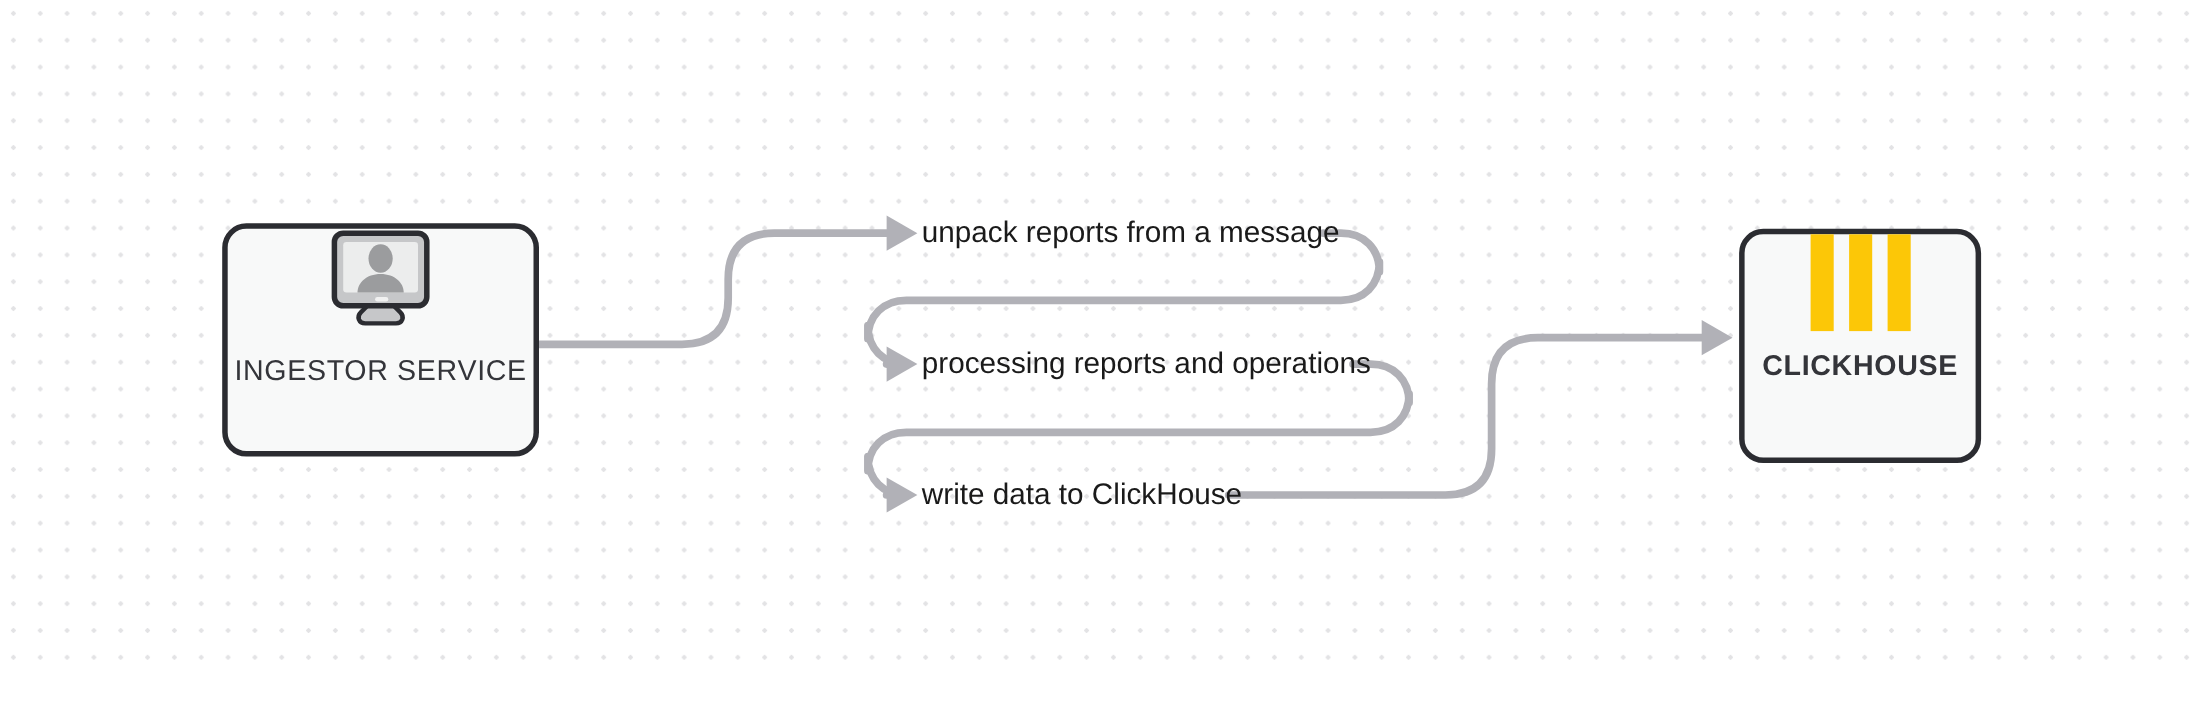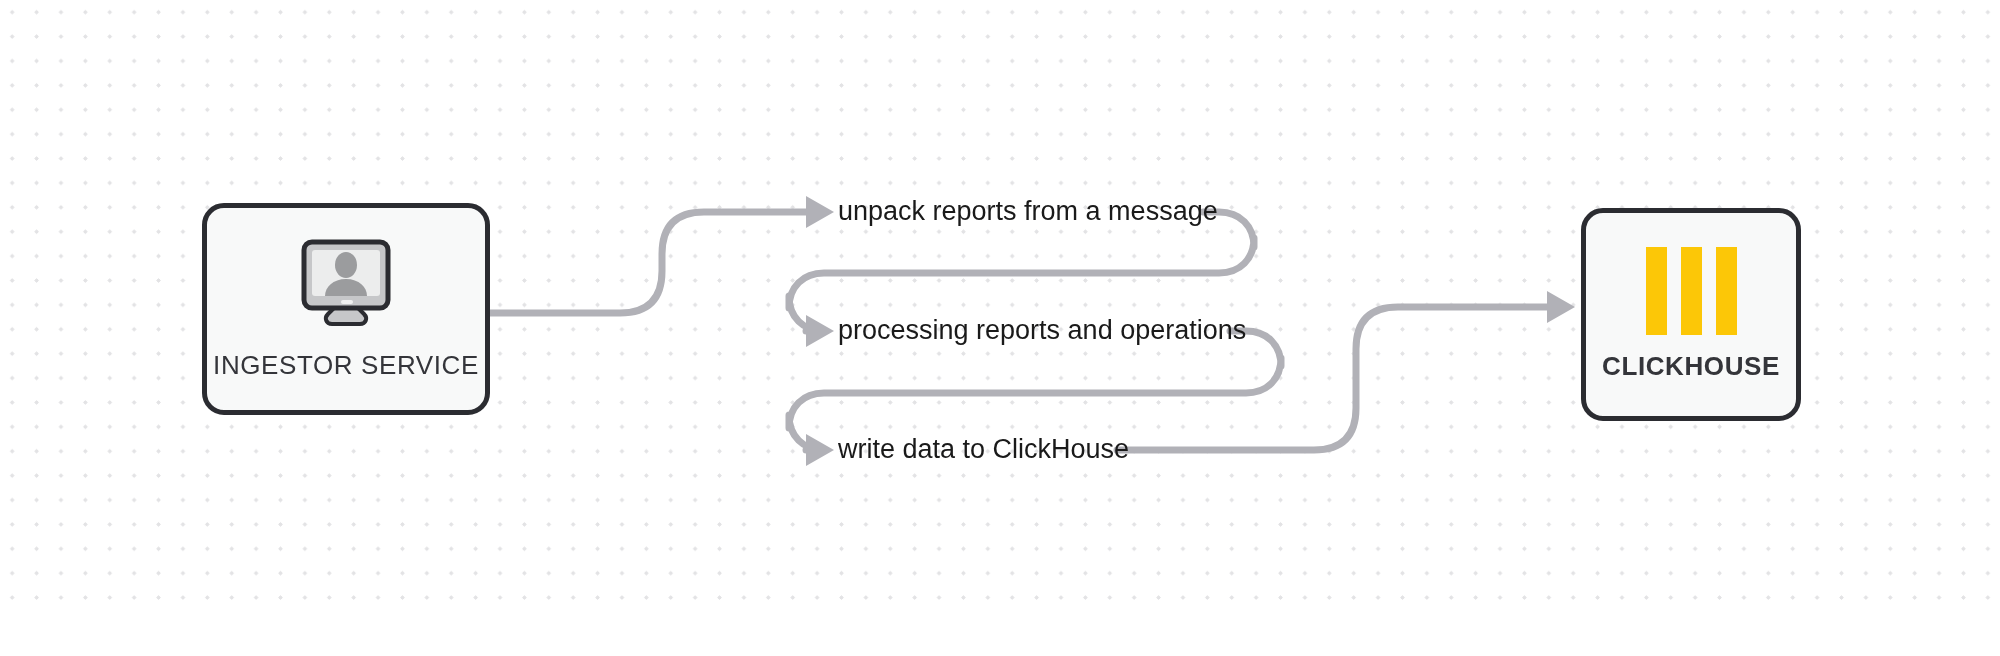--- a/index.html
+++ b/index.html
@@ -45,21 +45,21 @@
   }
   .node {
     position: absolute;
     box-sizing: border-box;
     background: #f8f9f9;
     border: 5px solid #2b2c31;
     border-radius: 22px;
     display: flex;
     flex-direction: column;
     align-items: center;
-    justify-content: center;
+    justify-content: flex-start;
   }
   .node-label {
     font-family: "Liberation Sans", sans-serif;
     font-size: 26px;
     letter-spacing: 0.6px;
     color: #34353a;
     text-align: center;
     white-space: nowrap;
   }
   #node-ingestor {

